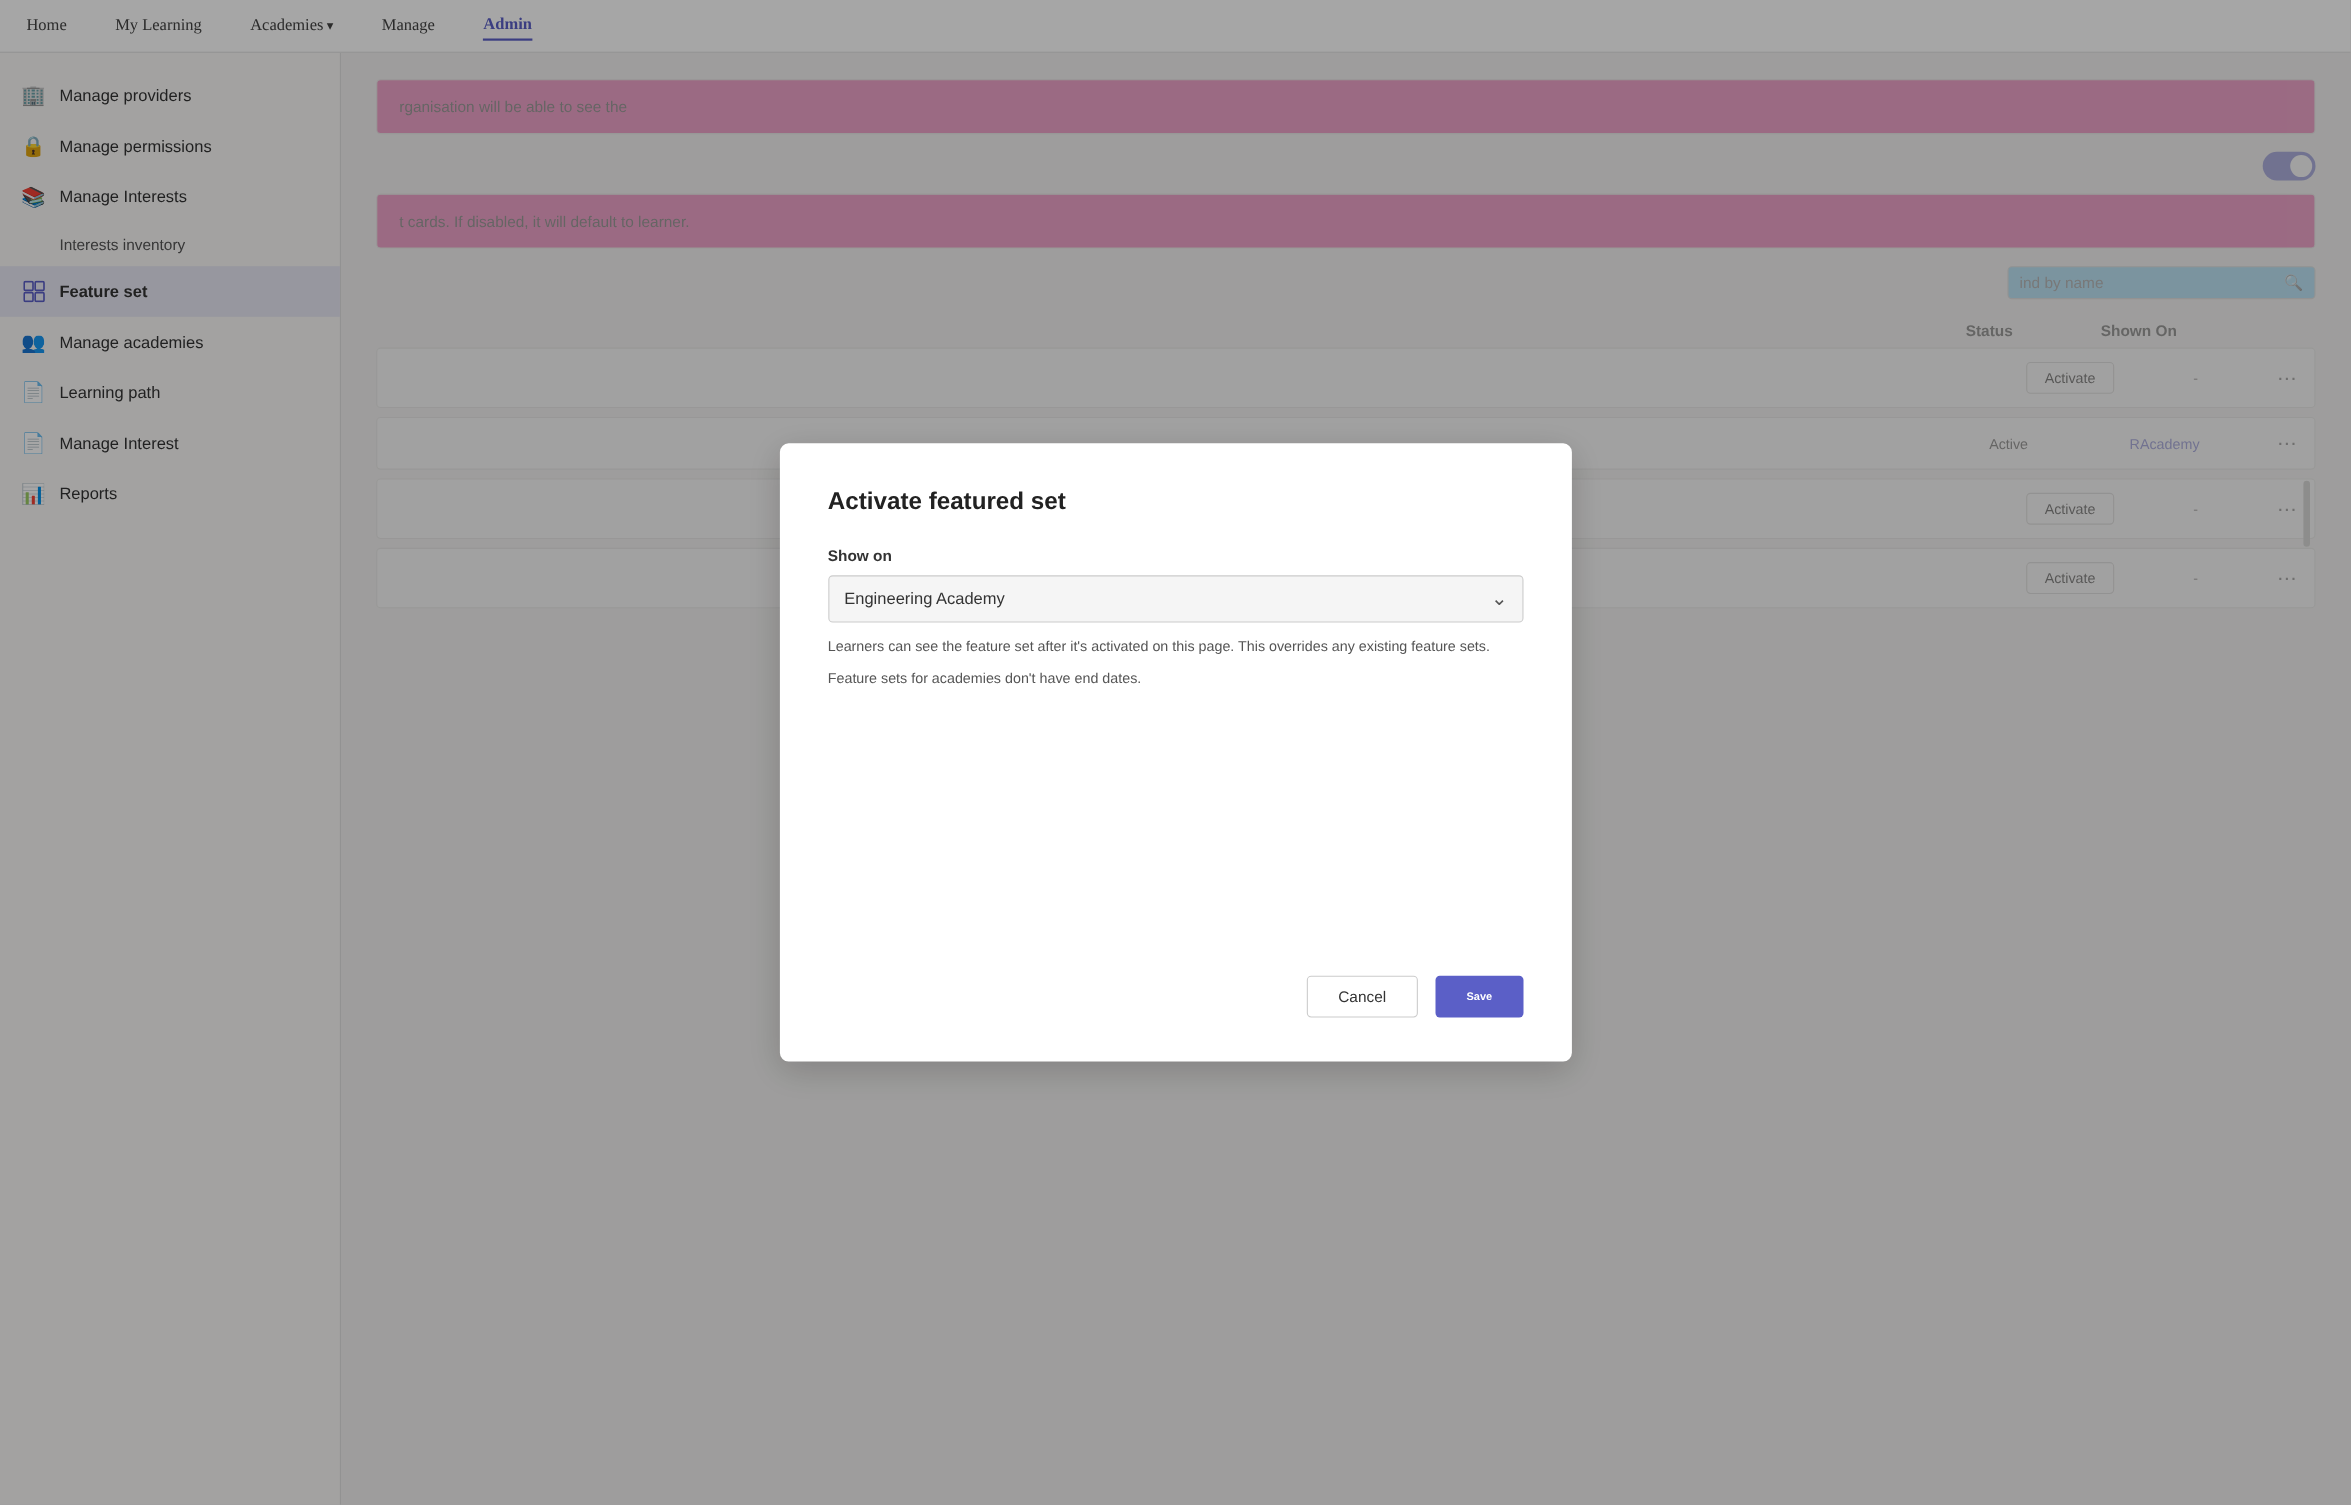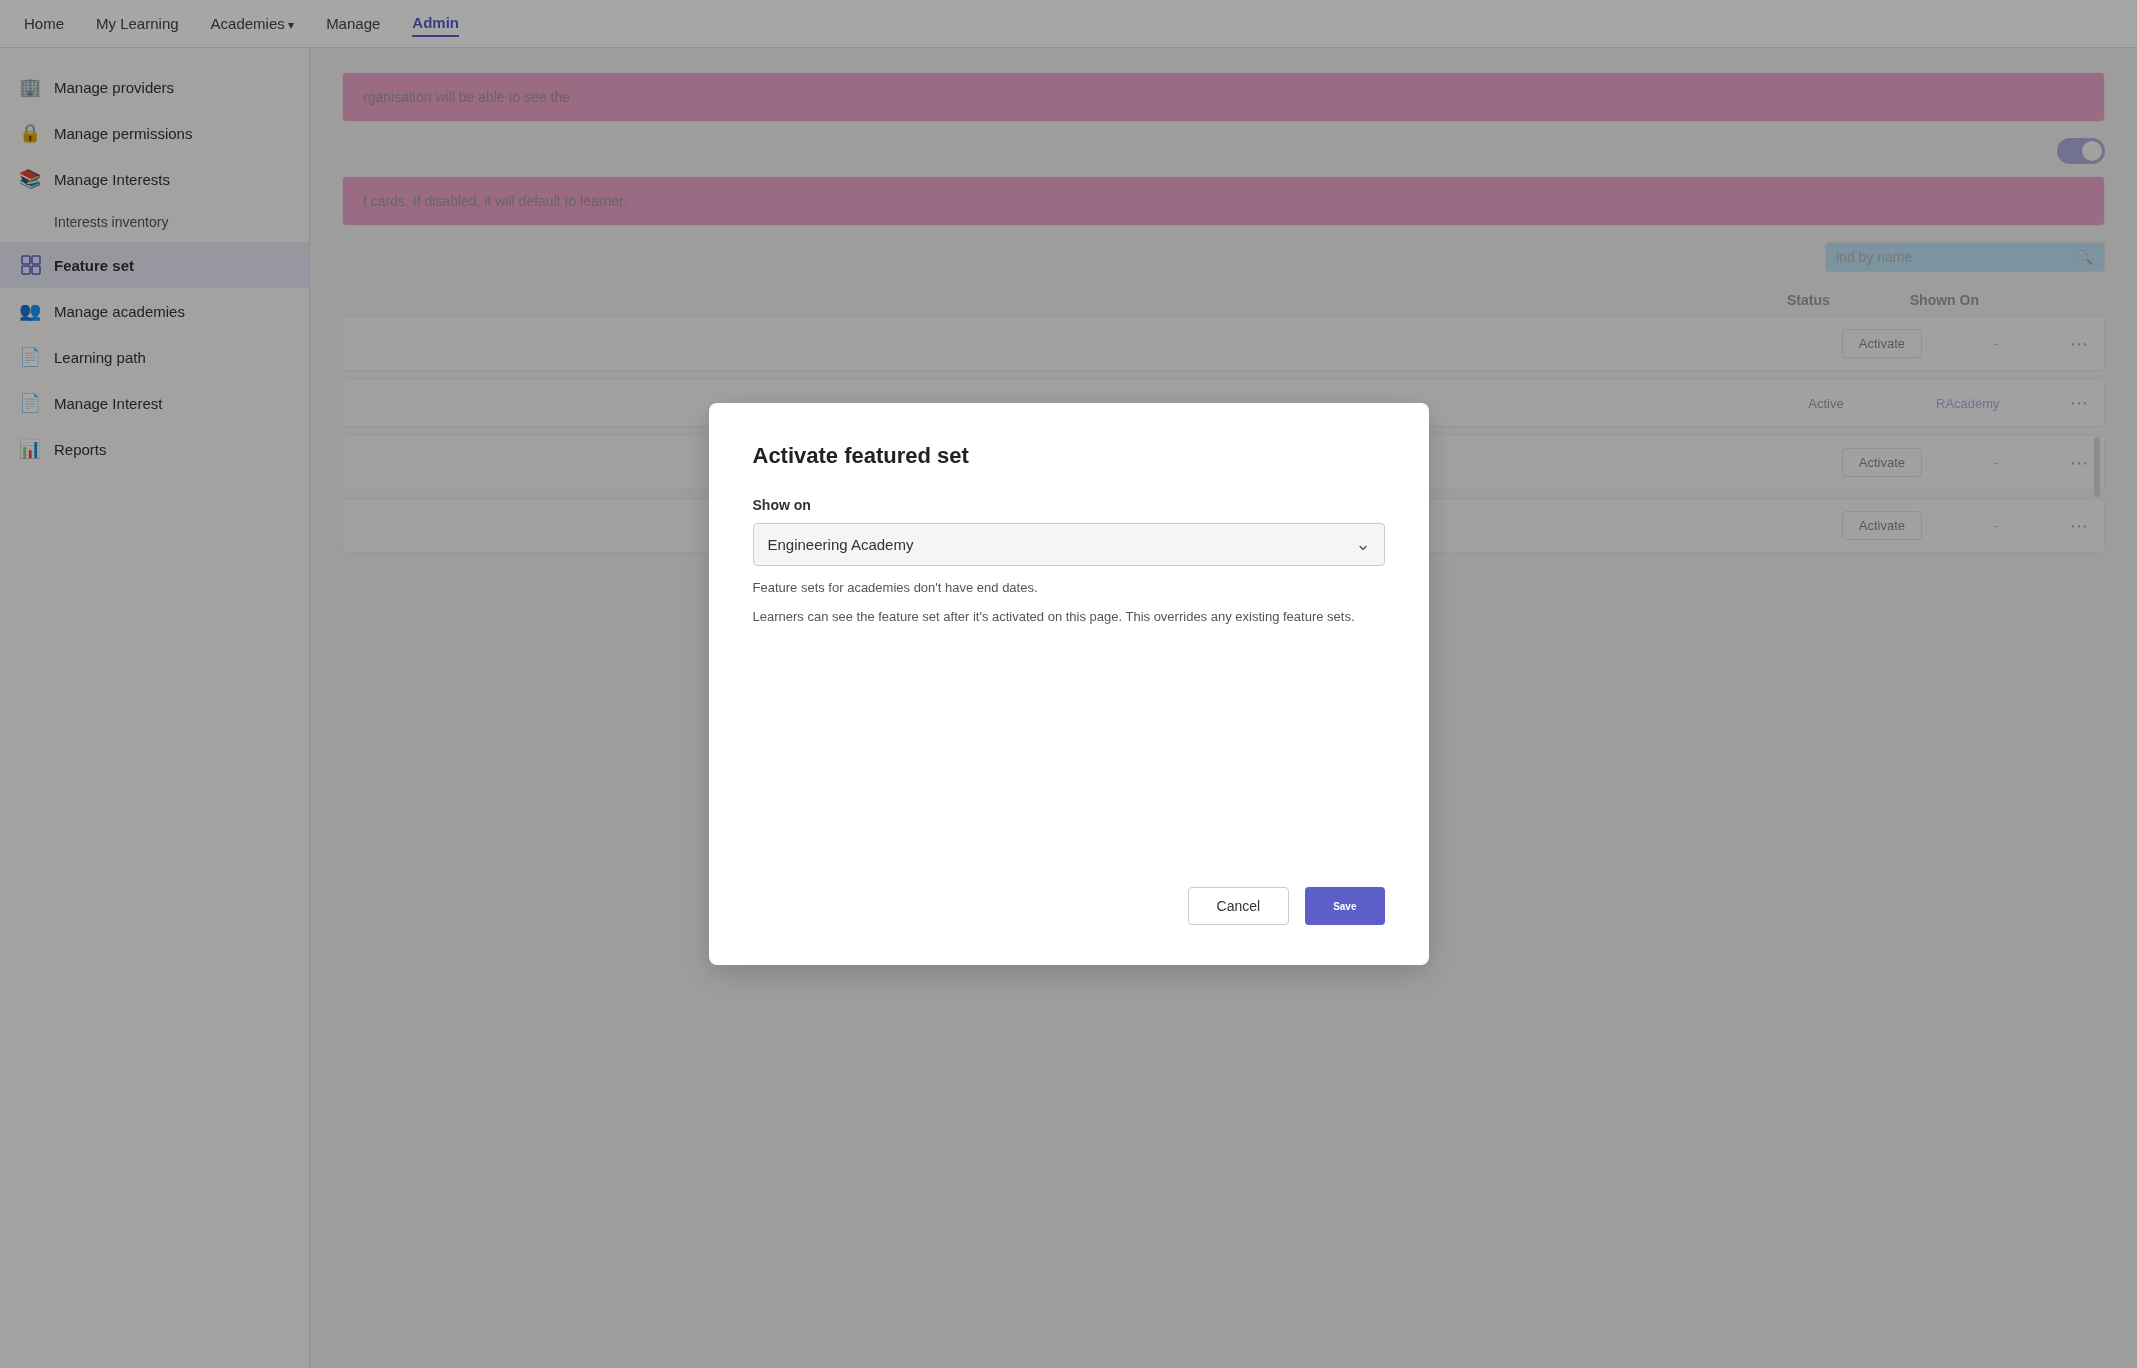--- a/index.html
+++ b/index.html
@@ -15,23 +15,24 @@
     }
 
     
     .top-nav {
       display: flex;
       align-items: center;
       background: #fff;
       height: 48px;
       padding: 0 24px;
       border-bottom: 1px solid #e0e0e0;
-      gap: 32px;
+      gap: 44px;
       position: relative;
       z-index: 1;
+      font-family: Liberation Serif, serif;
     }
     .top-nav-item {
       font-size: 15px;
       color: #444;
       cursor: pointer;
       padding: 4px 0;
     }
     .top-nav-item.active {
       color: #5b5fc7;
       font-weight: 600;
@@ -439,21 +440,21 @@
   <div class="modal">
     <h2 class="modal-title">Activate featured set</h2>
 
     <div class="modal-label">Show on</div>
 
     <div class="modal-select-wrap">
       <select class="modal-select"><option>Engineering Academy</option><option>RAcademy</option><option>All</option></select>
       <span class="modal-select-arrow">⌄</span>
     </div>
 
+    <p class="modal-helper-text">Learners can see the feature set after it's activated on this page. This overrides any existing feature sets.</p>
     <p class="modal-helper-text">Feature sets for academies don't have end dates.</p>
-    <p class="modal-helper-text">Learners can see the feature set after it's activated on this page. This overrides any existing feature sets.</p>
 
     <div class="modal-footer">
       <button class="btn-cancel">Cancel</button>
       <button class="btn-save">Save</button>
     </div>
   </div>
 </div>
 
 </body></html>

